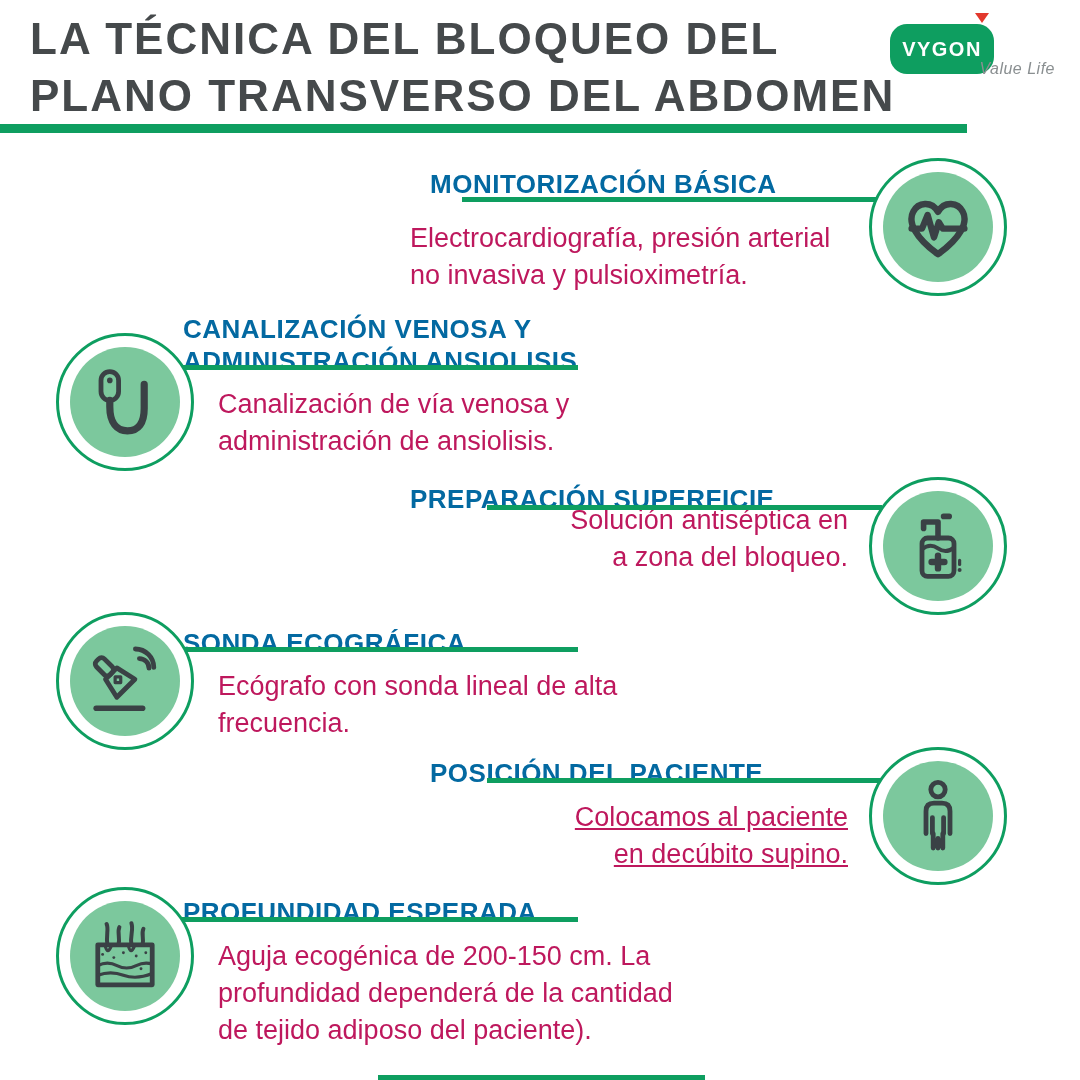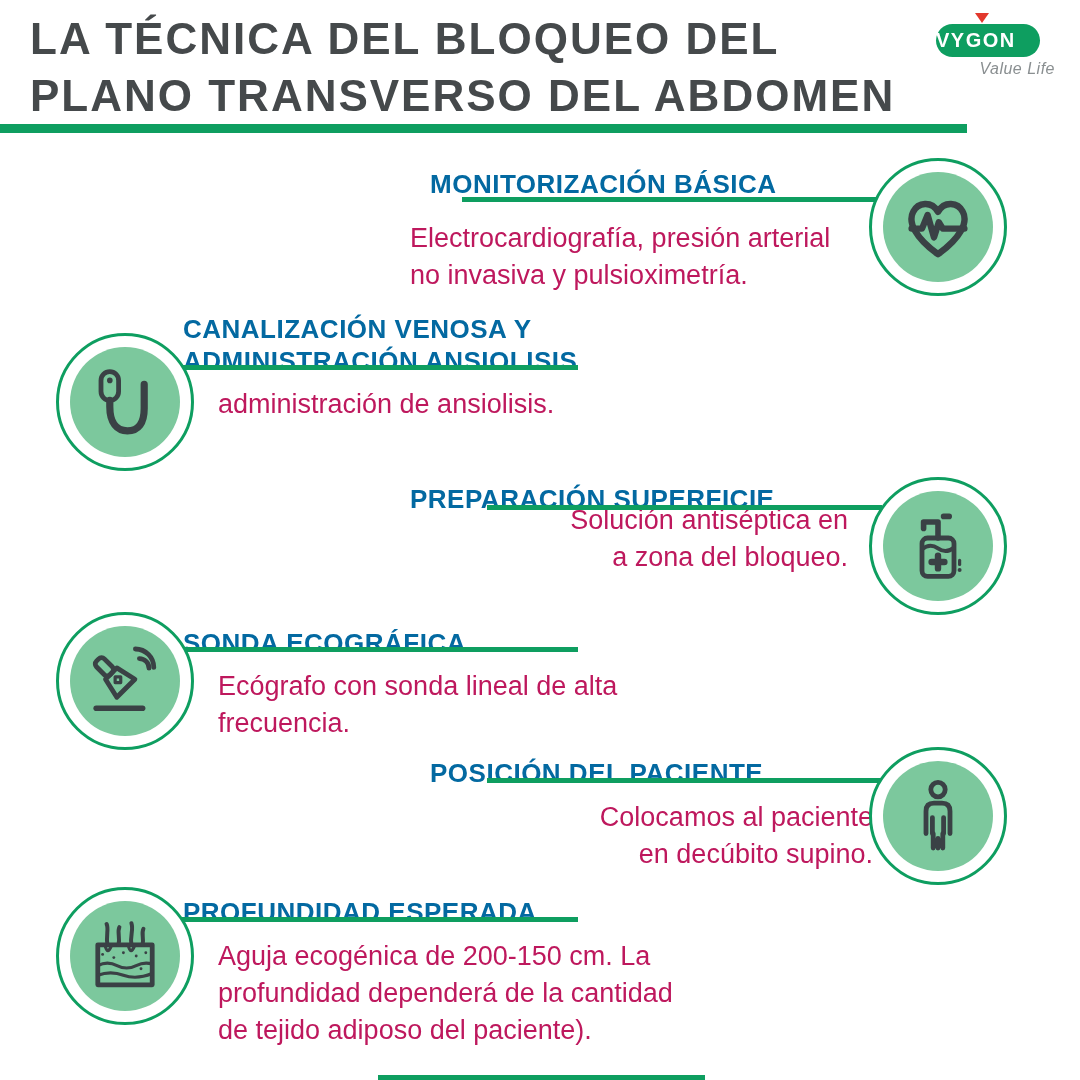--- a/index.html
+++ b/index.html
@@ -8,22 +8,22 @@
     overflow:hidden;font-family:"Liberation Sans",sans-serif;
   }
   
   .title{
     position:absolute;left:30px;top:10px;width:990px;
     font-size:44px;font-weight:800;color:#45494b;
     letter-spacing:2px;line-height:57px;white-space:nowrap;
   }
   .header-rule{position:absolute;left:0;top:124px;width:967px;height:9px;background:#0e9e60;}
   .logo-pill{
-    position:absolute;left:936px;top:24px;width:104px;height:33px;
-    background:#0e9e60;border-radius:17px;display:flex;align-items:center;
+    position:absolute;left:890px;top:24px;width:104px;height:50px;
+    background:#0e9e60;border-radius:17px;display:flex;align-items:center;justify-content:center;
   }
   .logo-text{color:#ffffff;font-size:20px;font-weight:800;letter-spacing:1.5px;}
   .logo-triangle{
     position:absolute;left:975px;top:13px;width:0;height:0;
     border-left:7px solid transparent;border-right:7px solid transparent;border-top:10px solid #e2382d;
   }
   .logo-tagline{
     position:absolute;left:950px;top:60px;width:105px;text-align:right;
     font-size:16px;font-style:italic;color:#8a8f91;letter-spacing:0.5px;
   }
@@ -88,20 +88,21 @@
         <path class="glyph" stroke-width="9" d="M31 48 L31 56 C31 76 40 86 53 86 C67 86 74 76 74 58 L74 28"></path>
       </svg>
     </div>
   </div>
   <div class="sec-title" style="left:183px;top:301px;width:400px;">
     <div>CANALIZACIÓN VENOSA Y</div>
     <div>ADMINISTRACIÓN ANSIOLISIS</div>
   </div>
   <div class="sec-line" style="left:178px;top:365px;width:400px;"></div>
   <div class="sec-body" style="left:218px;top:386px;width:420px;">
+    <div>Canalización de vía venosa y</div>
     <div>administración de ansiolisis.</div>
   </div>
 
   <div class="sec-title" style="left:410px;top:471px;width:460px;">
     <div>PREPARACIÓN SUPERFICIE</div>
   </div>
   <div class="sec-line" style="left:487px;top:505px;width:395px;"></div>
   <div class="sec-body align-right" style="left:480px;top:502px;width:368px;">
     <div>Solución antiséptica en</div>
     <div>a zona del bloqueo.</div>
@@ -139,21 +140,21 @@
   <div class="sec-line" style="left:178px;top:647px;width:400px;"></div>
   <div class="sec-body" style="left:218px;top:668px;width:440px;">
     <div>Ecógrafo con sonda lineal de alta</div>
     <div>frecuencia.</div>
   </div>
 
   <div class="sec-title" style="left:430px;top:745px;width:460px;">
     <div>POSICIÓN DEL PACIENTE</div>
   </div>
   <div class="sec-line" style="left:487px;top:778px;width:395px;"></div>
-  <div class="sec-body align-right" style="left:505px;top:799px;width:368px;">
+  <div class="sec-body align-right" style="left:480px;top:799px;width:368px;text-decoration:underline;">
     <div>Colocamos al paciente</div>
     <div>en decúbito supino.</div>
   </div>
   <div class="icon-badge" style="left:869px;top:747px;">
     <div class="icon-fill">
       <svg viewBox="0 0 100 100">
         <circle class="glyph" stroke-width="6" cx="50" cy="17" r="9"></circle>
         <path class="glyph" stroke-width="6" d="M35 72 V44 Q35 34 45 34 H55 Q65 34 65 44 V72"></path>
         <path class="glyph" stroke-width="6" d="M43 52 V72 M57 52 V72"></path>
         <path class="glyph" stroke-width="6" d="M44 72 V90 M56 72 V90 M50 78 V90"></path>

